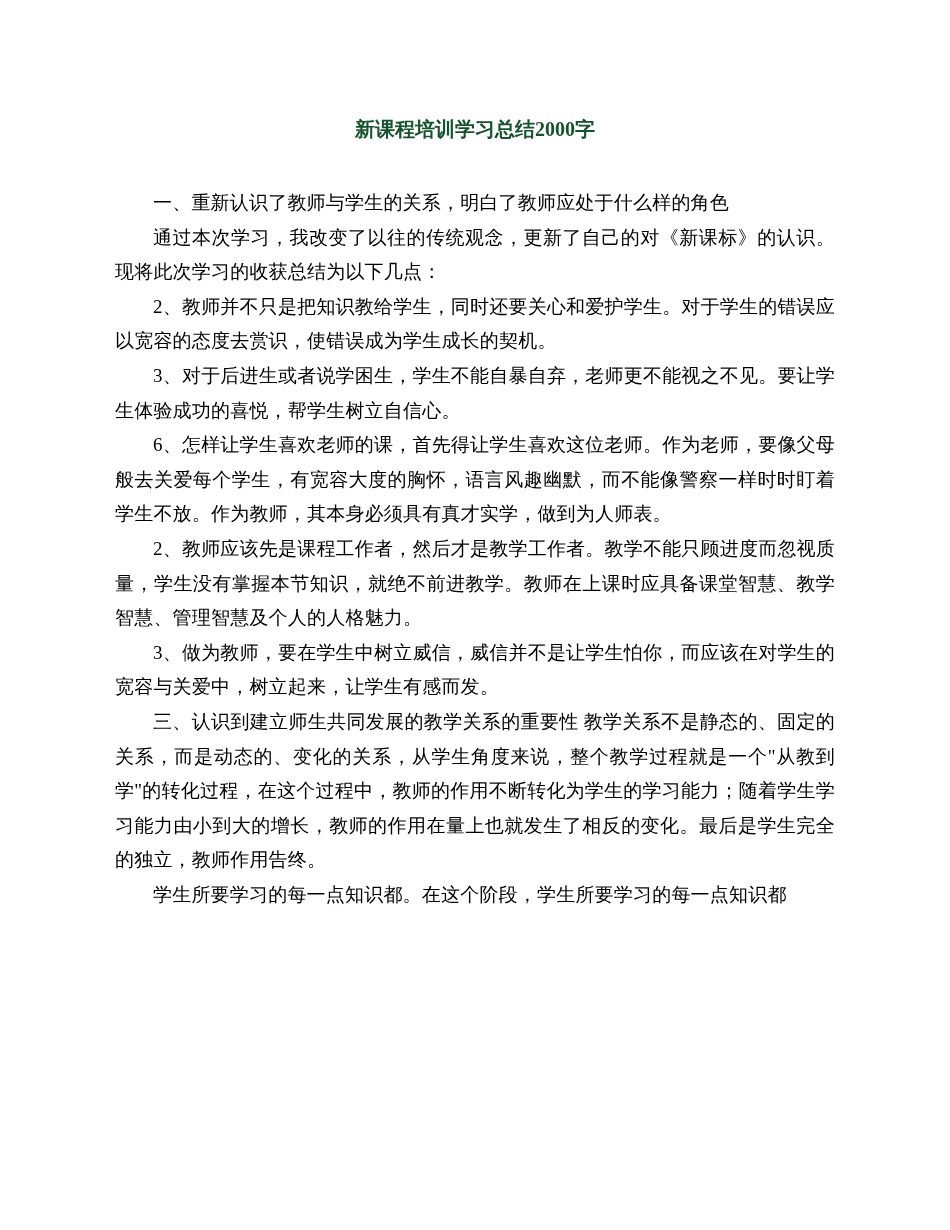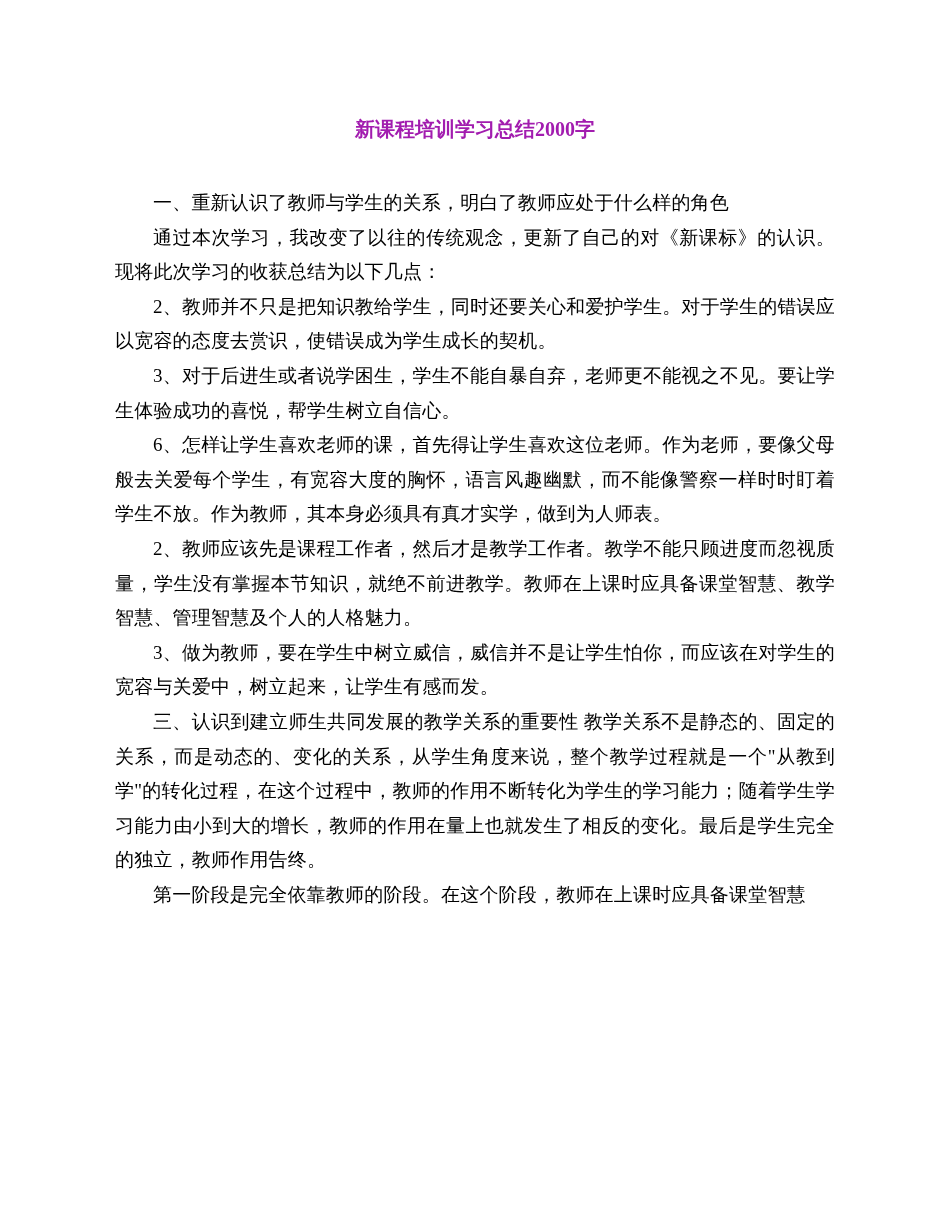--- a/index.html
+++ b/index.html
@@ -36,26 +36,26 @@
     text-indent: 2em;
     text-align: justify;
     letter-spacing: 0.2px;
     word-break: break-all;
   }
 </style>
 </head>
 <body>
 
 <div class="page" style="background: rgb(255, 255, 255); color: rgb(0, 0, 0);">
-  <h1 class="doc-title" style="color: #a21caf;">新课程培训学习总结2000字</h1>
+  <h1 class="doc-title" style="color: #14532d;">新课程培训学习总结2000字</h1>
 
   <div class="doc-body">
     <p class="doc-paragraph">一、重新认识了教师与学生的关系，明白了教师应处于什么样的角色</p>
     <p class="doc-paragraph">通过本次学习，我改变了以往的传统观念，更新了自己的对《新课标》的认识。现将此次学习的收获总结为以下几点：</p>
     <p class="doc-paragraph">2、教师并不只是把知识教给学生，同时还要关心和爱护学生。对于学生的错误应以宽容的态度去赏识，使错误成为学生成长的契机。</p>
     <p class="doc-paragraph">3、对于后进生或者说学困生，学生不能自暴自弃，老师更不能视之不见。要让学生体验成功的喜悦，帮学生树立自信心。</p>
     <p class="doc-paragraph">6、怎样让学生喜欢老师的课，首先得让学生喜欢这位老师。作为老师，要像父母般去关爱每个学生，有宽容大度的胸怀，语言风趣幽默，而不能像警察一样时时盯着学生不放。作为教师，其本身必须具有真才实学，做到为人师表。</p>
     <p class="doc-paragraph">2、教师应该先是课程工作者，然后才是教学工作者。教学不能只顾进度而忽视质量，学生没有掌握本节知识，就绝不前进教学。教师在上课时应具备课堂智慧、教学智慧、管理智慧及个人的人格魅力。</p>
     <p class="doc-paragraph">3、做为教师，要在学生中树立威信，威信并不是让学生怕你，而应该在对学生的宽容与关爱中，树立起来，让学生有感而发。</p>
     <p class="doc-paragraph">三、认识到建立师生共同发展的教学关系的重要性 教学关系不是静态的、固定的关系，而是动态的、变化的关系，从学生角度来说，整个教学过程就是一个"从教到学"的转化过程，在这个过程中，教师的作用不断转化为学生的学习能力；随着学生学习能力由小到大的增长，教师的作用在量上也就发生了相反的变化。最后是学生完全的独立，教师作用告终。</p>
-    <p class="doc-paragraph">第一阶段是完全依靠教师的阶段。在这个阶段，教师在上课时应具备课堂智慧</p>
+    <p class="doc-paragraph">学生所要学习的每一点知识都。在这个阶段，学生所要学习的每一点知识都</p>
   </div>
 </div>
 
 </body></html>

